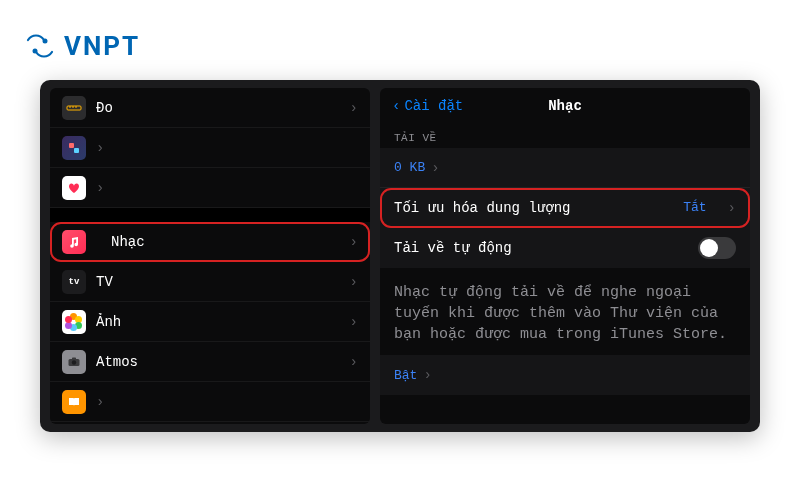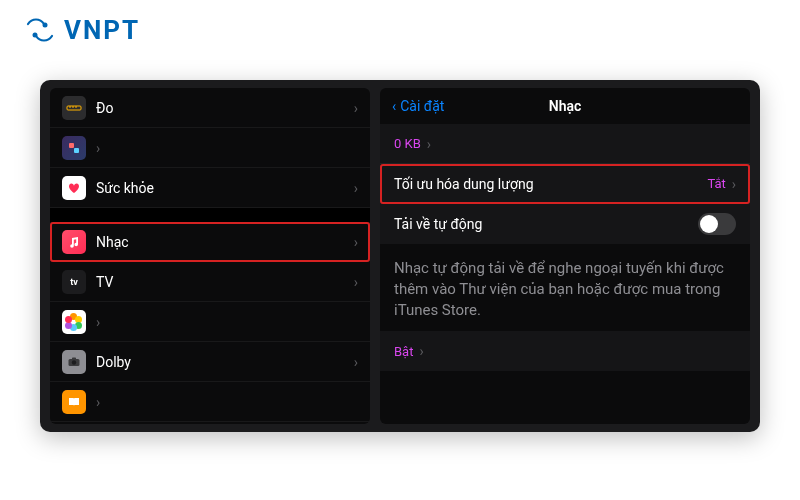--- a/index.html
+++ b/index.html
@@ -6,21 +6,21 @@
   body {
     width: 800px;
     height: 500px;
     background: #ffffff;
     font-family: -apple-system, BlinkMacSystemFont, "Segoe UI", Roboto, sans-serif;
     position: relative;
     overflow: hidden;
   }
   .logo {
     position: absolute;
-    top: 14px;
+    top: 30px;
     left: 24px;
     display: flex;
     align-items: center;
     gap: 8px;
     color: #0066b3;
     font-weight: 700;
     font-size: 26px;
     letter-spacing: 2px;
   }
   .logo-mark {
@@ -43,20 +43,21 @@
     padding: 8px 10px;
     display: flex;
     gap: 10px;
   }
   .panel {
     background: #0b0b0c;
     border-radius: 6px;
     color: #fff;
     overflow: hidden;
     position: relative;
+    font-family: Liberation Mono, monospace;
   }
   .panel-left {
     width: 320px;
     padding-top: 0;
   }
   .panel-right {
     flex: 1;
     width: 370px;
   }
   .row {
@@ -83,31 +84,32 @@
     color: #fff;
     flex: 0 0 24px;
   }
   .label {
     flex: 1;
     font-size: 14px;
     color: #ffffff;
   }
   .value {
     font-size: 13px;
-    color: #d946ef;
+    color: #3b82f6;
     margin-right: 6px;
   }
   .chev {
     color: #5a5a5e;
     font-size: 14px;
   }
   .highlight {
     outline: 2px solid #d62222;
     outline-offset: -2px;
-    border-radius: 3px;
+    border-radius: 11px;
+    gap: 15px;
   }
 
   
   .navbar {
     height: 36px;
     display: flex;
     align-items: center;
     padding: 0 12px;
     position: relative;
   }
@@ -218,21 +220,20 @@
           </svg>
       </div>
       <span class="chev">›</span>
     </div>
     <div class="row">
       <div class="icn bg-health">
         <svg width="14" height="14" viewBox="0 0 14 14">
             <path d="M7 12 C3 9,1 6,2.5 3.5 C4 1.5,7 3,7 5 C7 3,10 1.5,11.5 3.5 C13 6,11 9,7 12 Z" fill="#ff2d55"></path>
           </svg>
       </div>
-      <span class="label">Sức khỏe</span>
       <span class="chev">›</span>
     </div>
 
     <div class="group-gap"></div>
 
     <div class="row highlight">
       <div class="icn bg-music">
         <svg width="14" height="14" viewBox="0 0 14 14">
             <path d="M5 3 L11 2 V9.5 A1.8 1.8 0 1 1 9.2 7.7 V4.3 L6.8 4.7 V11 A1.8 1.8 0 1 1 5 9.2 Z" fill="#fff"></path>
           </svg>
@@ -249,31 +250,32 @@
       <div class="icn bg-photos">
         <div class="photos-flower">
           <span style="background:#ff9500;left:4px;top:-1px;"></span>
           <span style="background:#ffcc00;left:9px;top:2px;"></span>
           <span style="background:#34c759;left:9px;top:8px;"></span>
           <span style="background:#5ac8fa;left:4px;top:10px;"></span>
           <span style="background:#af52de;left:-1px;top:8px;"></span>
           <span style="background:#ff2d55;left:-1px;top:2px;"></span>
         </div>
       </div>
+      <span class="label">Ảnh</span>
       <span class="chev">›</span>
     </div>
     <div class="row">
       <div class="icn bg-camera">
         <svg width="14" height="14" viewBox="0 0 14 14">
             <rect x="1.5" y="4" width="11" height="7" rx="1.5" fill="#3a3a3c"></rect>
             <circle cx="7" cy="7.5" r="2.2" fill="#1c1c1e"></circle>
             <rect x="5" y="2.5" width="4" height="2" rx="0.8" fill="#3a3a3c"></rect>
           </svg>
       </div>
-      <span class="label">Dolby</span>
+      <span class="label">Atmos</span>
       <span class="chev">›</span>
     </div>
     <div class="row">
       <div class="icn bg-books">
         <svg width="14" height="14" viewBox="0 0 14 14">
             <path d="M2 3 H6 C6.6 3 7 3.4 7 4 V11 C7 10.4 6.6 10 6 10 H2 Z M12 3 H8 C7.4 3 7 3.4 7 4 V11 C7 10.4 7.4 10 8 10 H12 Z" fill="#fff"></path>
           </svg>
       </div>
       <span class="chev">›</span>
     </div>
@@ -286,20 +288,21 @@
 
   <div class="panel panel-right">
     <div class="navbar">
       <div class="back">
         <span>‹</span>
         <span>Cài đặt</span>
       </div>
       <div class="nav-title">Nhạc</div>
     </div>
 
+    <div class="section-header">TẢI VỀ</div>
 
     <div class="group">
       <div class="row">
         <span class="value">0 KB</span>
         <span class="chev">›</span>
       </div>
       <div class="row highlight">
         <span class="label">Tối ưu hóa dung lượng</span>
         <span class="value">Tắt</span>
         <span class="chev">›</span>

